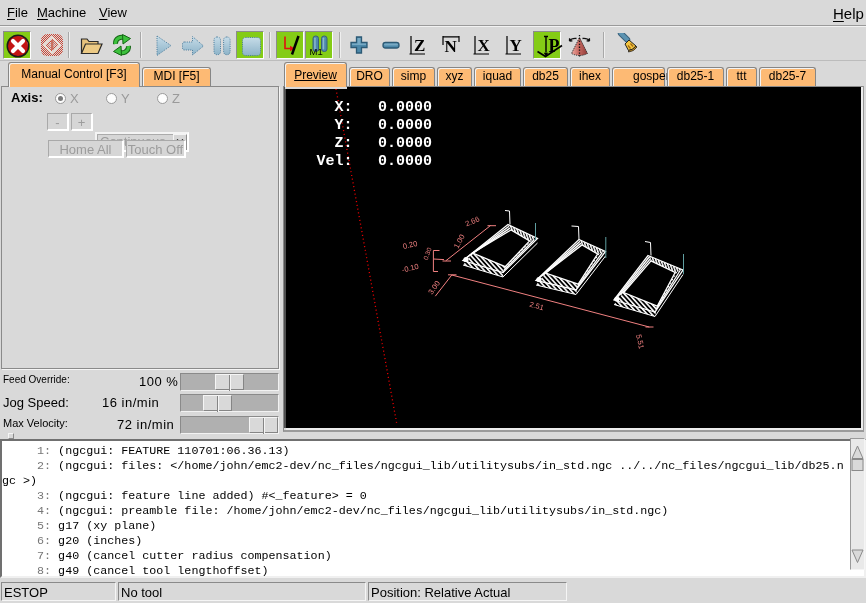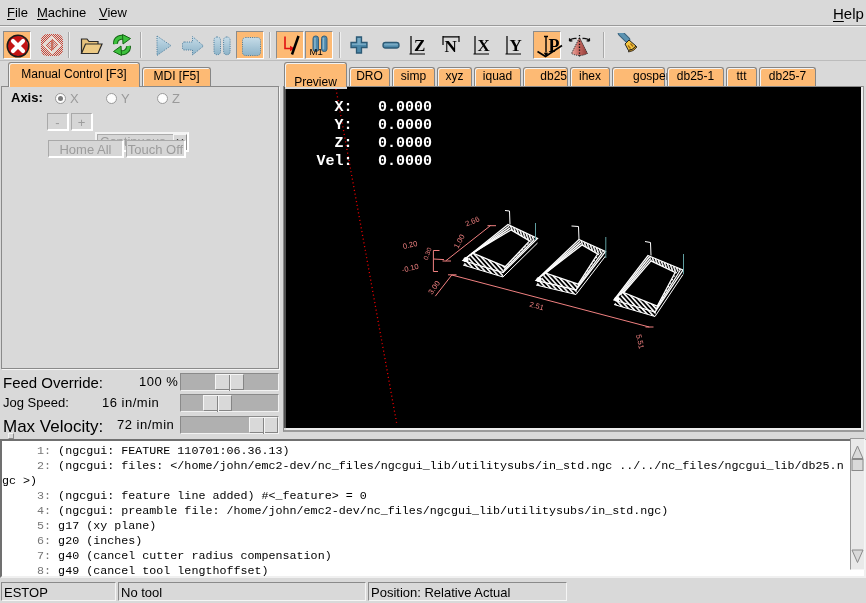--- a/index.html
+++ b/index.html
@@ -3,21 +3,21 @@
 <meta charset="utf-8">
 <style>
 * { margin:0; padding:0; box-sizing:border-box; }
 html,body { width:866px; height:603px; overflow:hidden; }
 body { background:#d9d9d9; font-family:"Liberation Sans", sans-serif; position:relative; }
 .abs { position:absolute; }
 u.m { text-decoration:underline; text-decoration-thickness:1px; text-underline-offset:2px; }
 
 .tb { position:absolute; top:31px; width:28px; height:28px; }
 .tb svg { position:absolute; left:2px; top:2px; }
-.tb.pr { background:#fdba74; border:1px solid; border-color:#8c8c8c #fdfdfd #fdfdfd #8c8c8c; }
+.tb.pr { background:#84cc16; border:1px solid; border-color:#8c8c8c #fdfdfd #fdfdfd #8c8c8c; }
 .tb.pr svg { left:1px; top:1px; }
 .sep { position:absolute; top:32px; width:2px; height:26px; background:#a8a8a8; border-right:1px solid #efefef; }
 
 .tab { position:absolute; background:#fdba74; border:1px solid #868686; border-bottom:none; border-radius:3px 3px 0 0; box-shadow:inset 1px 1px 0 #f3f3f3; font-size:12px; color:#000; text-align:center; }
 
 .trough { position:absolute; left:180px; width:99px; height:18px; background:#b0b0b0; border:1px solid; border-color:#8a8a8a #f2f2f2 #f2f2f2 #8a8a8a; }
 .handle { position:absolute; top:0px; height:16px; width:29px; background:#d9d9d9; border:1px solid; border-color:#f5f5f5 #858585 #858585 #f5f5f5; }
 .handle:before { content:""; position:absolute; left:13px; top:0; width:1px; height:16px; background:#858585; }
 .handle:after { content:""; position:absolute; left:14px; top:0; width:1px; height:16px; background:#f5f5f5; }
 .sval { letter-spacing:0.5px; }
@@ -239,44 +239,44 @@
   <span style="position:absolute;left:3px;top:0px;font-size:13px;color:#9c9c9c;">Continuous</span>
   <span style="position:absolute;right:0px;top:0px;width:14px;height:16px;background:#d6d6d6;border:1px solid;border-color:#f4f4f4 #8f8f8f #8f8f8f #f4f4f4;">
   <svg width="12" height="14" viewBox="0 0 12 14" style="position:absolute;left:0;top:0;">
         <path d="M3 4.5 L6 7 L9 4.5 M3 8 L6 10.5 L9 8" fill="none" stroke="#111" stroke-width="1.2"></path>
       </svg>
     </span>
 </div>
 <div class="dbtn" style="left:48px;top:140px;width:76px;height:18px;padding-top:1px;z-index:2;">Home All</div>
 <div class="dbtn" style="left:126px;top:140px;width:60px;height:18px;padding-top:1px;z-index:2;">Touch Off</div>
 
-<div class="abs" style="left:3px;top:374px;font-size:15px;">Feed Override:</div>
+<div class="abs" style="left:3px;top:374px;font-size:10px;">Feed Override:</div>
 <div class="abs sval" style="left:139px;top:374px;font-size:13px;">100 %</div>
 <div class="trough" style="top:373px;">
     <div class="handle" style="left:34px;"></div>
   </div>
 
 <div class="abs" style="left:3px;top:395px;font-size:13px;">Jog Speed:</div>
 <div class="abs sval" style="left:102px;top:395px;font-size:13px;">16 in/min</div>
 <div class="trough" style="top:394px;">
     <div class="handle" style="left:22px;"></div>
   </div>
 
-<div class="abs" style="left:3px;top:417px;font-size:17px;">Max Velocity:</div>
+<div class="abs" style="left:3px;top:417px;font-size:11px;">Max Velocity:</div>
 <div class="abs sval" style="left:117px;top:417px;font-size:13px;">72 in/min</div>
 <div class="trough" style="top:416px;">
     <div class="handle" style="left:68px;"></div>
   </div>
 
-<div class="tab" style="left:284px;top:62px;width:63px;height:25px;padding-top:12px;z-index:2;">Preview</div>
+<div class="tab" style="left:284px;top:62px;width:63px;height:25px;padding-top:5px;z-index:2;text-decoration:underline;">Preview</div>
 <div class="tab" style="left:349px;top:67px;width:41px;height:19px;padding-top:1px;">DRO</div>
 <div class="tab" style="left:392px;top:67px;width:43px;height:19px;padding-top:1px;">simp</div>
 <div class="tab" style="left:437px;top:67px;width:35px;height:19px;padding-top:1px;">xyz</div>
 <div class="tab" style="left:474px;top:67px;width:47px;height:19px;padding-top:1px;">iquad</div>
-<div class="tab" style="left:523px;top:67px;width:45px;height:19px;padding-top:1px;text-align:right;">db25</div>
+<div class="tab" style="left:523px;top:67px;width:45px;height:19px;padding-top:1px;">db25</div>
 <div class="tab" style="left:570px;top:67px;width:40px;height:19px;padding-top:1px;">ihex</div>
 <div class="tab" style="left:612px;top:67px;width:53px;height:19px;padding-top:1px;padding-left:20px;">gosper</div>
 <div class="tab" style="left:667px;top:67px;width:57px;height:34px;padding-top:1px;">db25-1</div>
 <div class="tab" style="left:726px;top:67px;width:31px;height:19px;padding-top:1px;">ttt</div>
 <div class="tab" style="left:759px;top:67px;width:57px;height:19px;padding-top:1px;">db25-7</div>
 
 <div class="abs" style="left:283px;top:86px;width:581px;height:346px;background:#d9d9d9;border:1px solid #8a8a8a;border-right:2px solid #9a9a9a;border-bottom:2px solid #9a9a9a;z-index:1;"></div>
 <div class="abs" style="left:285px;top:87px;width:62px;height:2px;background:#d9d9d9;z-index:3;"></div>
 
 <div class="abs" style="left:284px;top:87px;width:2px;height:341px;background:#4f4f4f;z-index:2;"></div>

